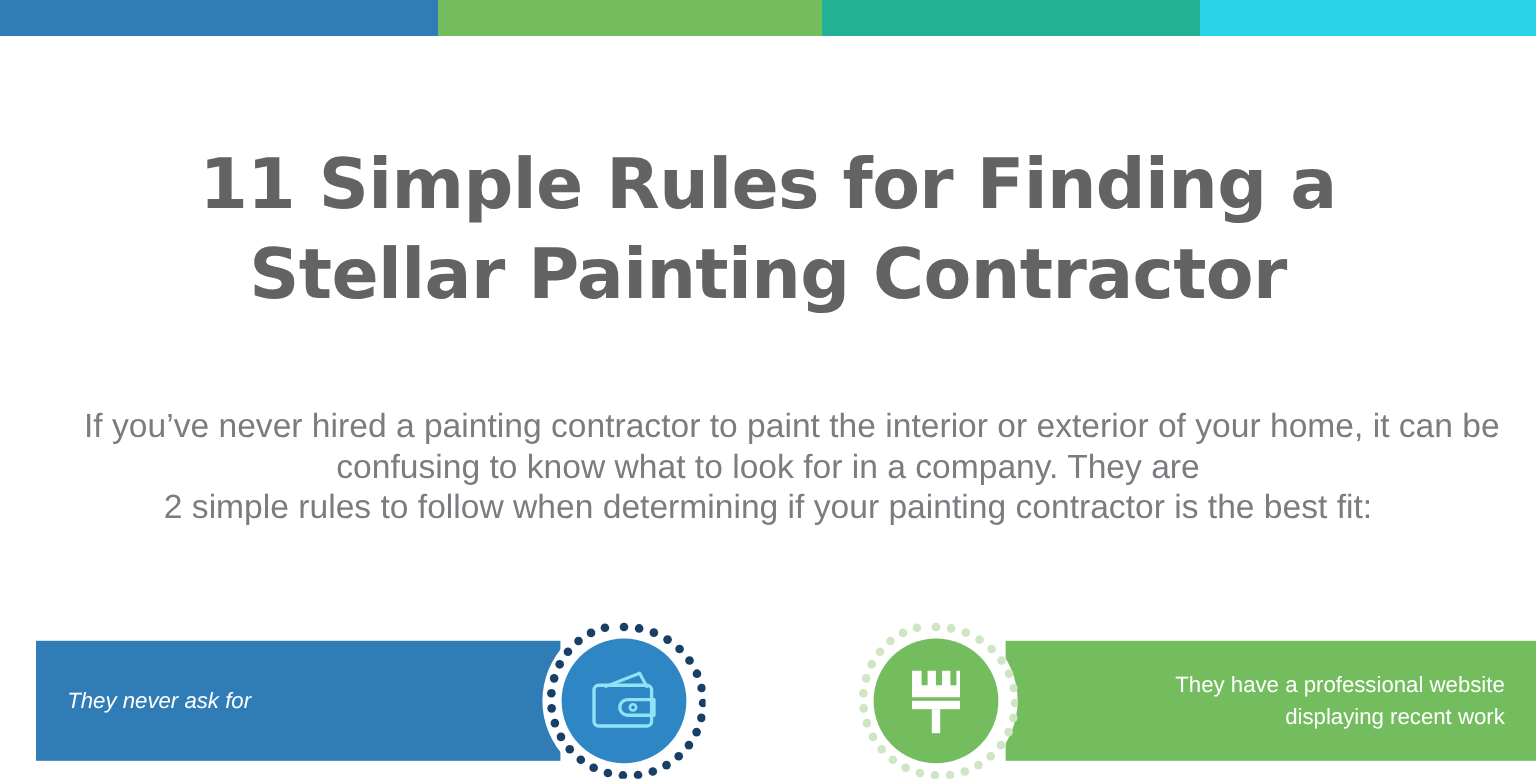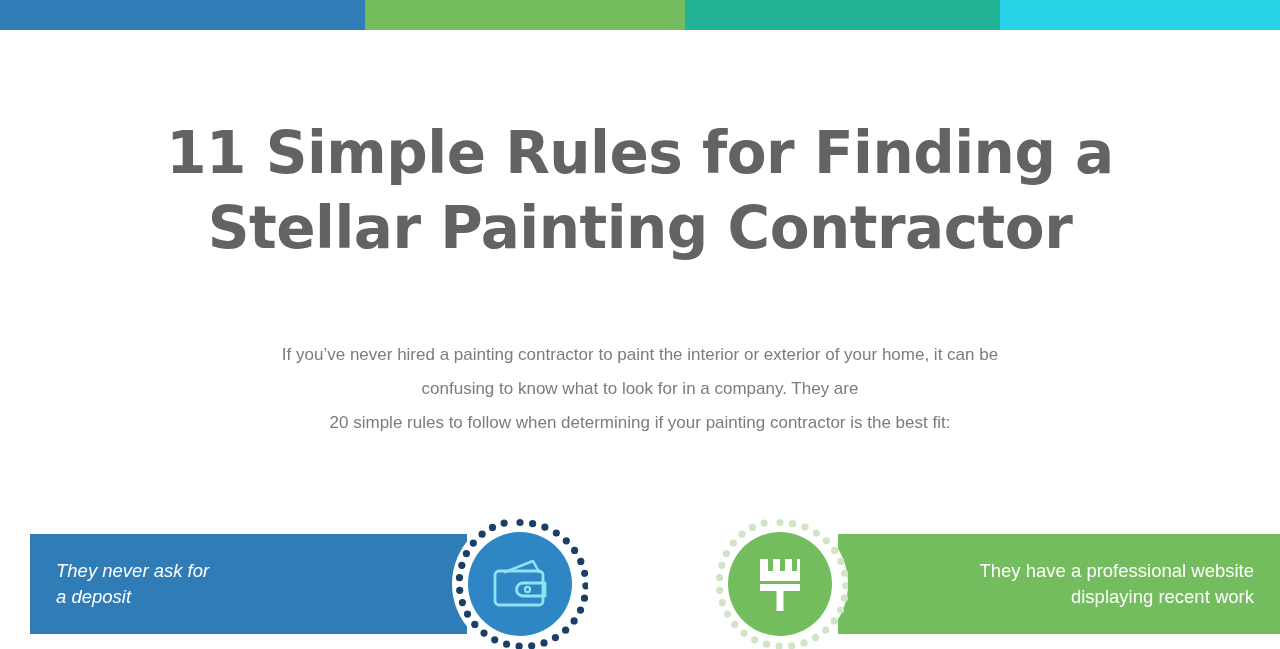--- a/index.html
+++ b/index.html
@@ -45,21 +45,21 @@
 
   
   .intro {
     margin-top: 72px;
     text-align: center;
     padding: 0 70px;
   }
   .intro-line {
     font-family: "Liberation Sans", sans-serif;
     font-weight: normal;
-    font-size: 17px;
+    font-size: 28px;
     line-height: 34px;
     color: #7a7c80;
     white-space: nowrap;
   }
 
   
   .rules-strip {
     position: absolute;
     left: 0;
     top: 527px;
@@ -146,29 +146,28 @@
 </div>
 
 <div class="title-block">
   <div class="title-line">11 Simple Rules for Finding a</div>
   <div class="title-line">Stellar Painting Contractor</div>
 </div>
 
 <div class="intro">
   <div class="intro-line">If you’ve never hired a painting contractor to paint the interior or exterior of your home, it can be</div>
   <div class="intro-line">confusing to know what to look for in a company. They are</div>
-  <div class="intro-line">20 simple rules to follow when determining if your painting contractor is the best fit:</div>
+  <div class="intro-line">2 simple rules to follow when determining if your painting contractor is the best fit:</div>
 </div>
 
 <div class="rules-strip">
 
   <div class="banner banner-left">
     <div class="banner-text">
       <div>They never ask for</div>
-      <div>a deposit</div>
     </div>
   </div>
 
   <div class="medallion medallion-blue">
     <svg class="dotring" viewBox="0 0 136 136">
       <g fill="#1a3f66">
         <circle cx="68" cy="6.5" r="3.6"></circle>
         <circle cx="80.6" cy="7.7" r="3.6"></circle>
         <circle cx="92.9" cy="11.2" r="3.6"></circle>
         <circle cx="104.3" cy="17" r="3.6"></circle>

